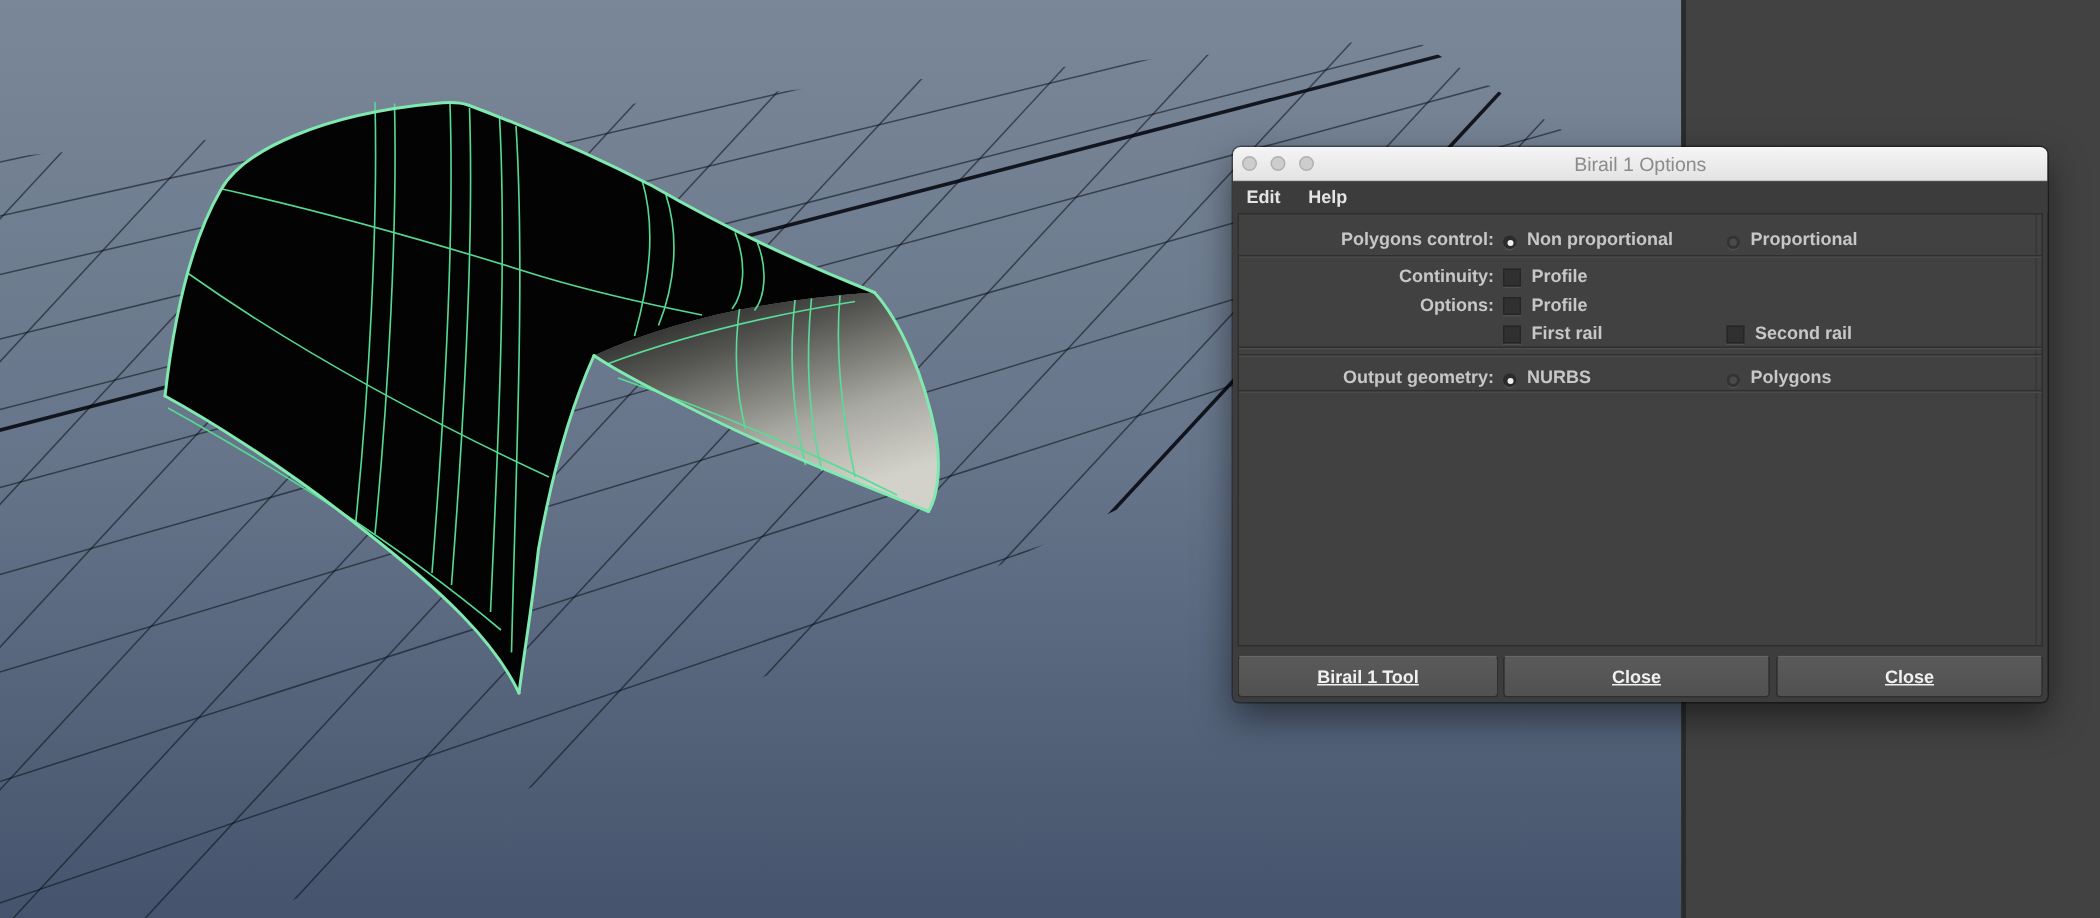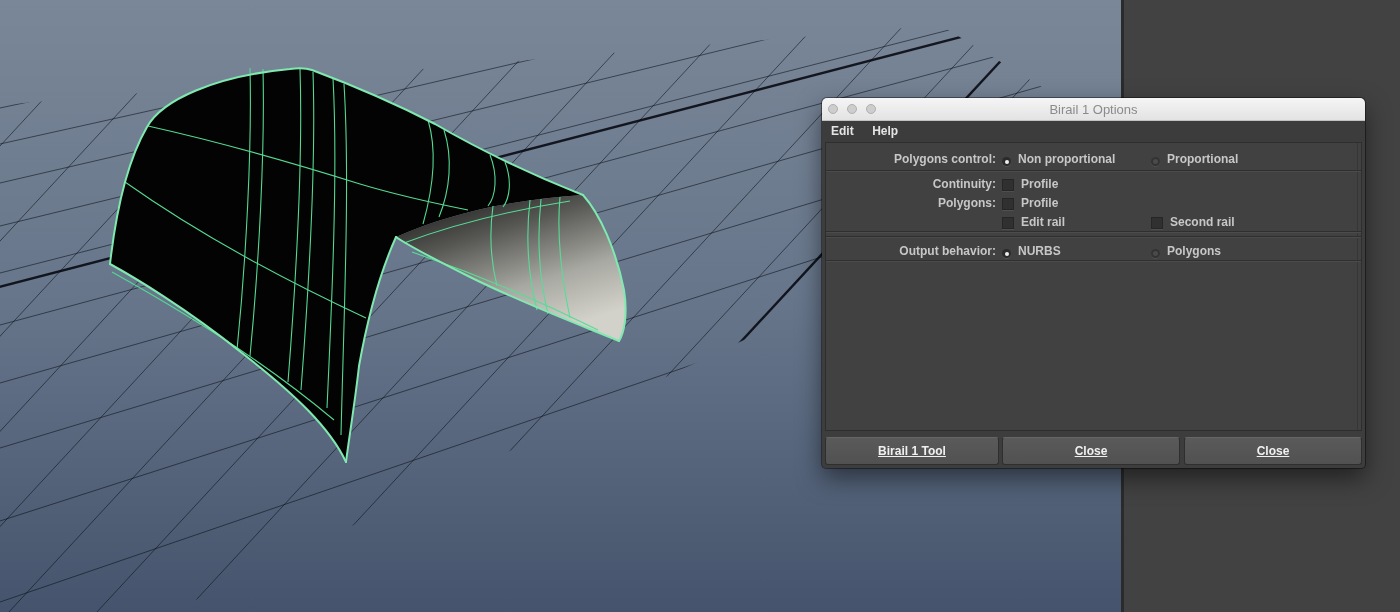--- a/index.html
+++ b/index.html
@@ -214,44 +214,44 @@
 
       <div class="row" style="top:31px">
         <span class="lbl">Continuity:</span>
         <span class="ctl">
           <span class="check"></span>
           <span class="txt">Profile</span>
         </span>
       </div>
 
       <div class="row" style="top:50px">
-        <span class="lbl">Polygons:</span>
+        <span class="lbl">Options:</span>
         <span class="ctl">
           <span class="check"></span>
           <span class="txt">Profile</span>
         </span>
       </div>
 
       <div class="row" style="top:69px">
         <span class="lbl"></span>
         <span class="ctl">
           <span class="check"></span>
-          <span class="txt">Edit rail</span>
+          <span class="txt">First rail</span>
         </span>
         <span class="ctl c2">
           <span class="check"></span>
           <span class="txt">Second rail</span>
         </span>
       </div>
 
       <div class="sep" style="top:88px"></div>
       <div class="sep" style="top:93px"></div>
 
       <div class="row" style="top:98px">
-        <span class="lbl">Output behavior:</span>
+        <span class="lbl">Output geometry:</span>
         <span class="ctl">
           <span class="radio sel"></span>
           <span class="txt">NURBS</span>
         </span>
         <span class="ctl c2">
           <span class="radio unsel"></span>
           <span class="txt">Polygons</span>
         </span>
       </div>
 

